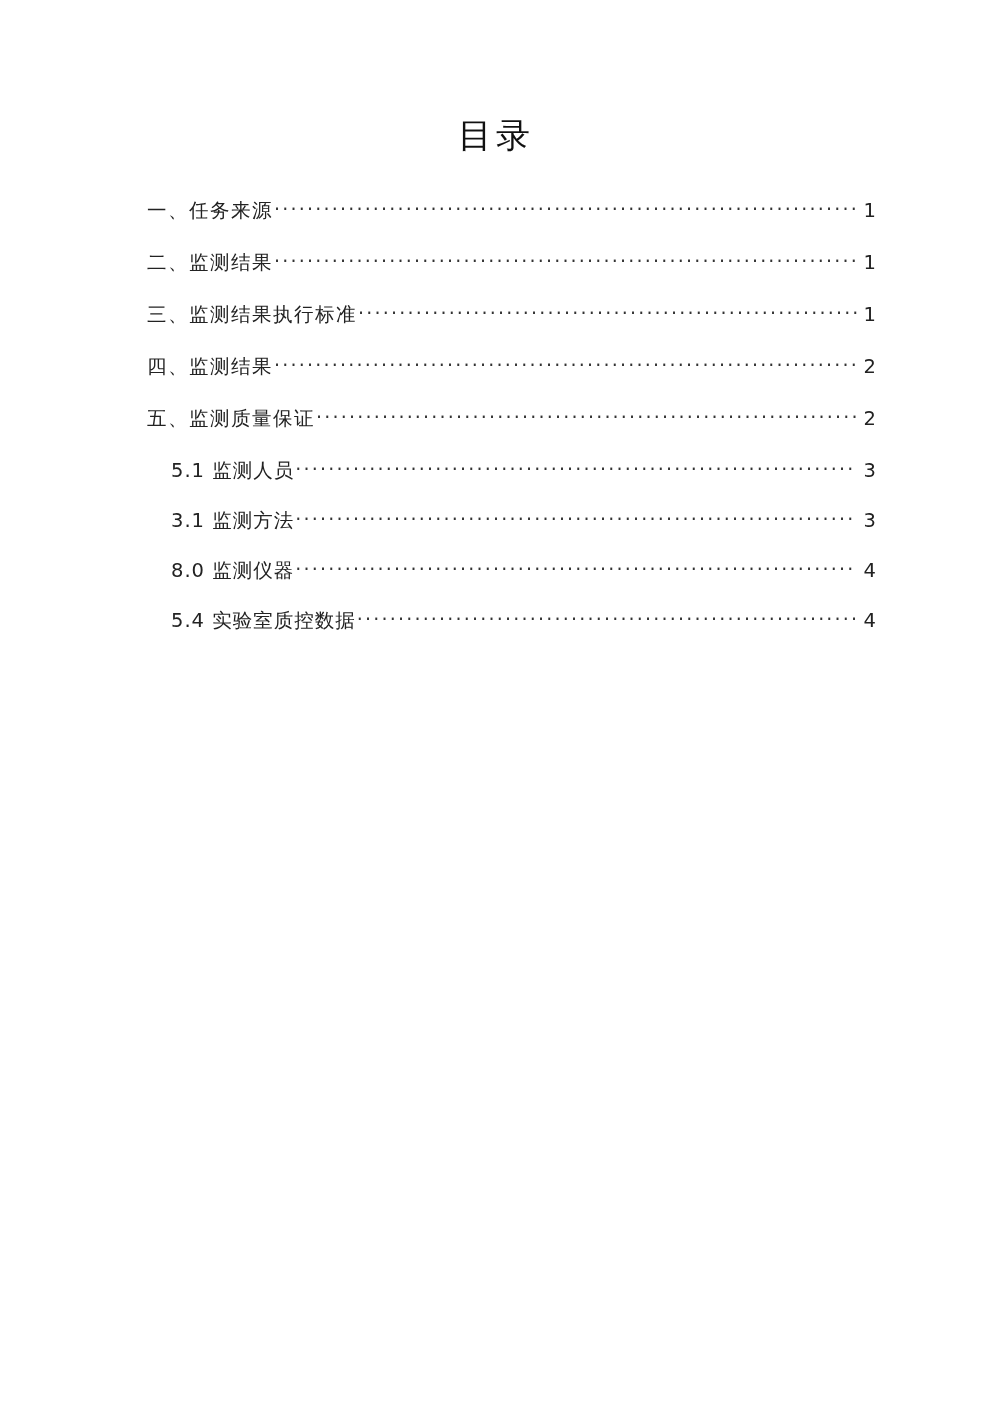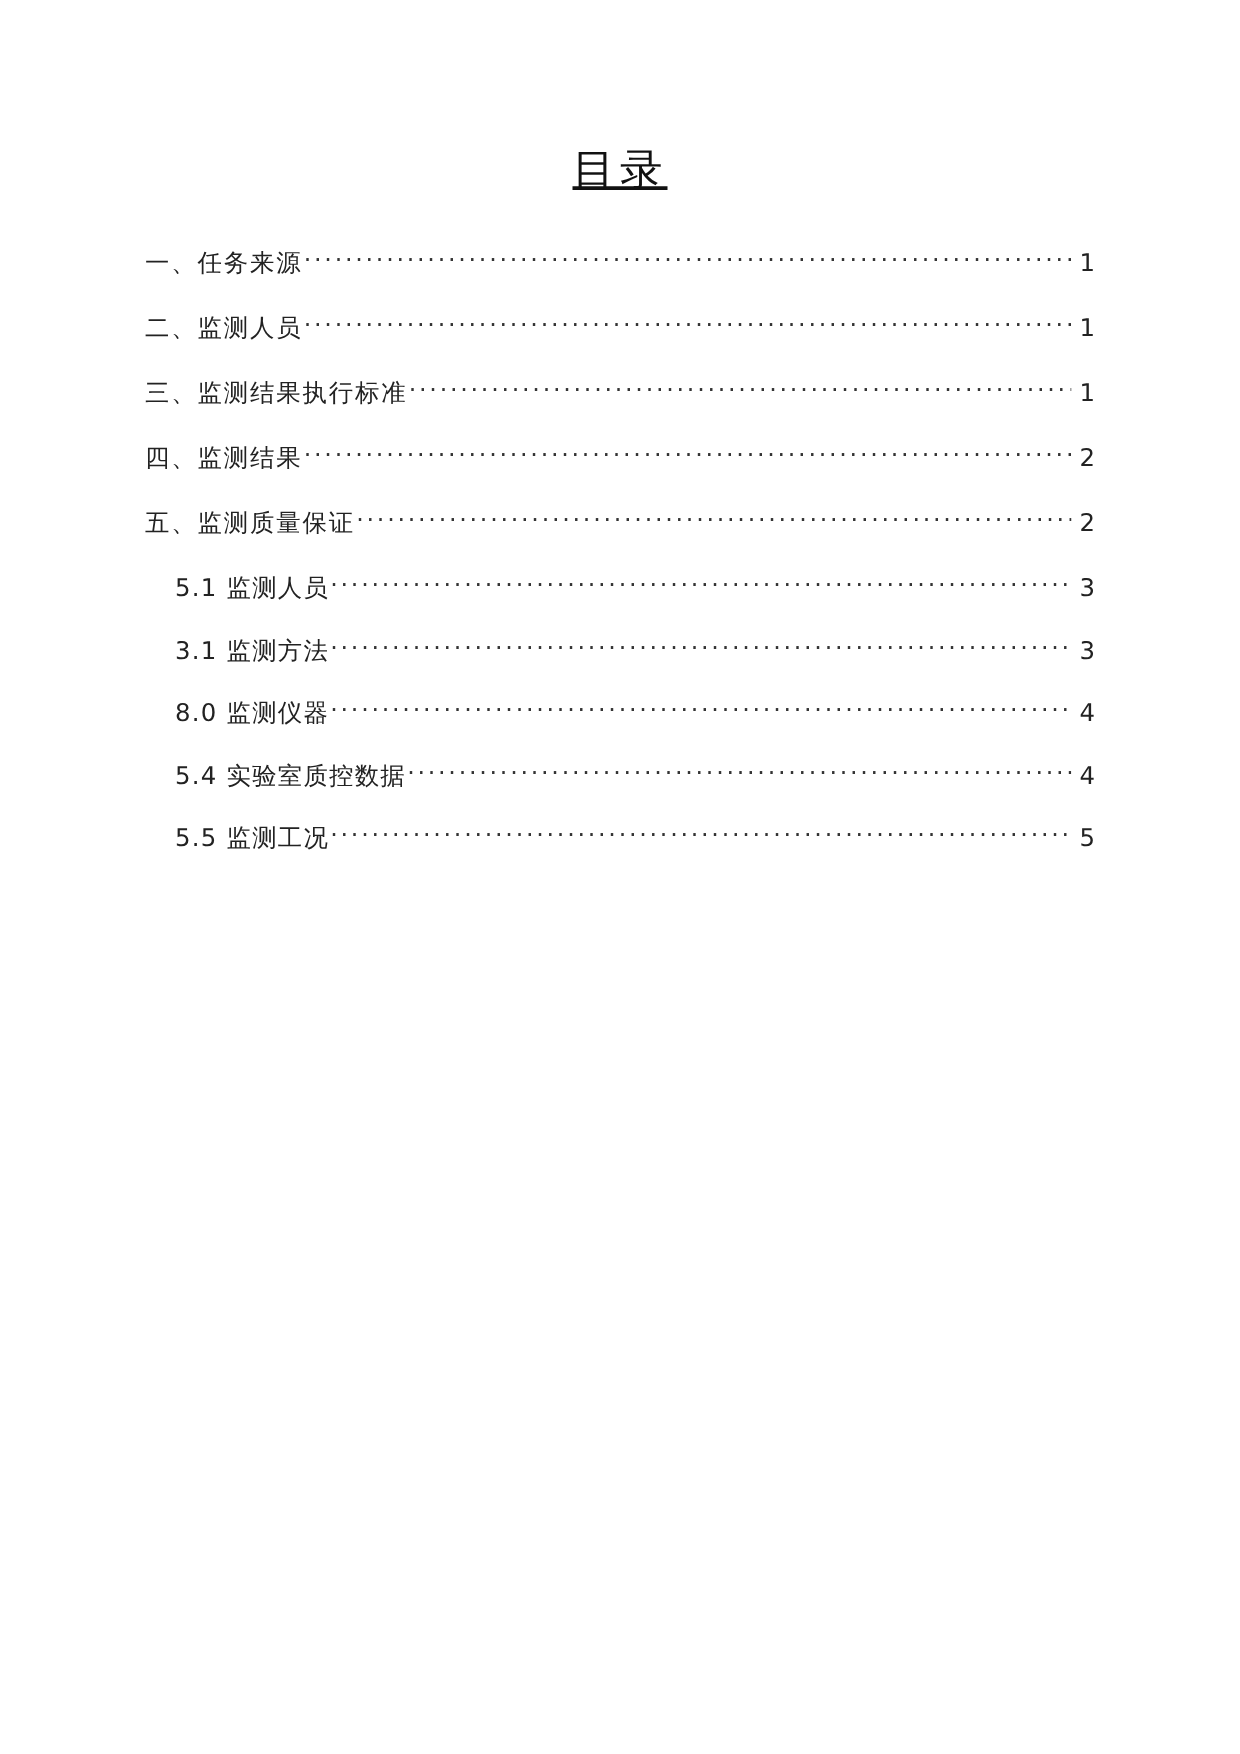--- a/index.html
+++ b/index.html
@@ -21,34 +21,34 @@
   }
   .doc-title {
     text-align: center;
     font-family: "DejaVu Serif", "Liberation Serif", serif;
     font-size: 34px;
     letter-spacing: 4px;
     font-weight: normal;
     margin: 0;
     padding-top: 113px;
     color: #111111;
-    text-decoration: underline;
   }
   .toc {
     margin: 0 auto;
     padding-top: 38px;
     width: 760px;
   }
   .toc-row {
     display: flex;
     align-items: baseline;
     font-size: 19.5px;
     color: #222222;
     line-height: 1.0;
     margin-bottom: 0;
+    margin-left: 31px;
   }
   .toc-row.level1 {
     padding-left: 0;
     height: 52px;
   }
   .toc-row.level2 {
     padding-left: 24px;
     height: 50px;
   }
   .toc-label {
@@ -94,21 +94,21 @@
 
   <h1 class="doc-title">目录</h1>
 
   <div class="toc" id="toc-container">
       <div class="toc-row level1">
         <span class="toc-label">一、任务来源</span>
         <span class="toc-leader"></span>
         <span class="toc-page">1</span>
       </div>
       <div class="toc-row level1">
-        <span class="toc-label">二、监测人员</span>
+        <span class="toc-label">二、监测结果</span>
         <span class="toc-leader"></span>
         <span class="toc-page">1</span>
       </div>
       <div class="toc-row level1">
         <span class="toc-label">三、监测结果执行标准</span>
         <span class="toc-leader"></span>
         <span class="toc-page">1</span>
       </div>
       <div class="toc-row level1">
         <span class="toc-label">四、监测结果</span>
@@ -133,20 +133,15 @@
       <div class="toc-row level2">
         <span class="toc-label">8.0 监测仪器</span>
         <span class="toc-leader"></span>
         <span class="toc-page">4</span>
       </div>
       <div class="toc-row level2">
         <span class="toc-label">5.4 实验室质控数据</span>
         <span class="toc-leader"></span>
         <span class="toc-page">4</span>
       </div>
-      <div class="toc-row level2">
-        <span class="toc-label">5.5 监测工况</span>
-        <span class="toc-leader"></span>
-        <span class="toc-page">5</span>
-      </div>
     </div>
 
 </div>
 
 </body></html>

